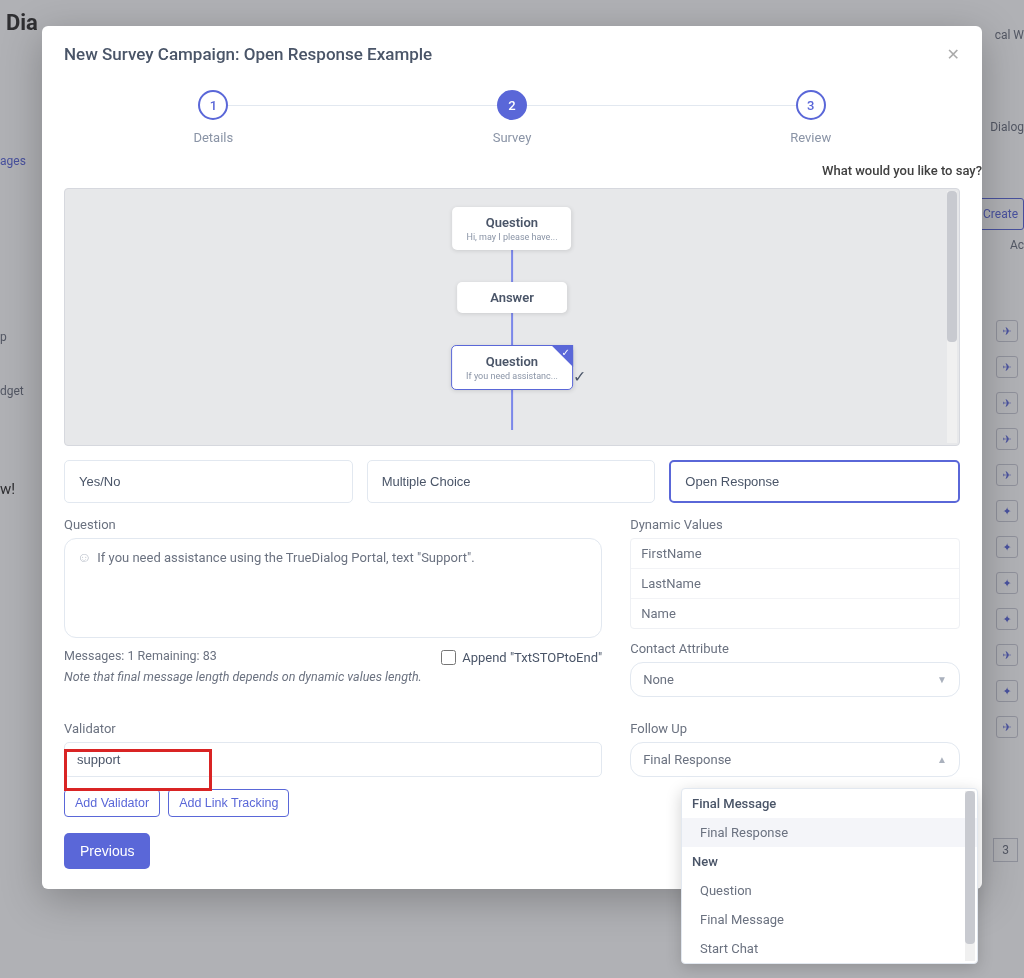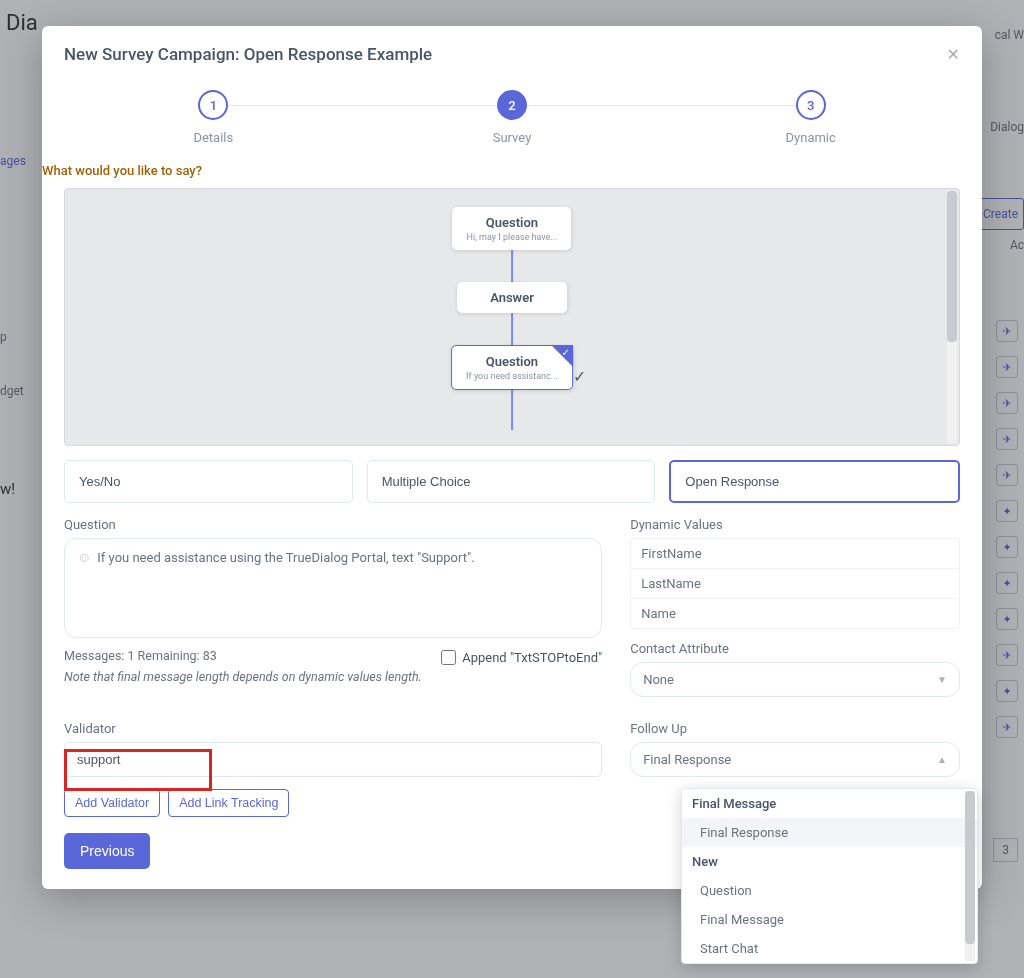--- a/index.html
+++ b/index.html
@@ -18,21 +18,21 @@
     background: rgba(40,40,50,0.35);
   }
   .bg-page {
     position: absolute;
     inset: 0;
     background: #f9fafc;
     font-size: 13px;
     color: #6b7280;
     padding: 10px;
   }
-  .bg-title { font-size: 22px; color: #333; margin-left: -4px; }
+  .bg-title { font-size: 22px; color: #333; margin-left: -4px; font-weight: bold; }
   .bg-side { position:absolute; left:0; top:150px; font-size:12px; color:#5a67d8; }
   .bg-right { position:absolute; right:0; top:80px; font-size:12px; }
   .modal {
     position: absolute;
     left: 42px; right: 42px; top: 26px;
     background: #fff;
     border-radius: 6px;
     box-shadow: 0 10px 40px rgba(0,0,0,0.25);
     padding: 0 0 20px 0;
   }
@@ -52,21 +52,21 @@
     width:30px; height:30px; border-radius:50%;
     border:2px solid #5a67d8; color:#5a67d8; background:#fff;
     display:inline-flex; align-items:center; justify-content:center;
     font-size:13px; font-weight:500;
     position:relative; z-index:2;
   }
   .step.active .step-circle { background:#5a67d8; color:#fff; }
   .step-label { margin-top:10px; font-size:13px; color:#8a94a6; }
   .step-line { position:absolute; top:15px; height:1px; background:#e2e8f0; width:100%; left:-50%; z-index:1; }
   .step:first-child .step-line { display:none; }
-  .prompt-text { text-align:left; font-size:13px; color:#a16207; margin: 18px 0 10px; font-weight:500; }
+  .prompt-text { text-align:right; font-size:13px; color:#404040; margin: 18px 0 10px; font-weight:500; }
   .canvas {
     margin: 0 22px;
     height: 258px;
     background: #e7e8ea;
     border:1px solid #d6d8de;
     border-radius:4px;
     position:relative;
     overflow:hidden;
   }
   .canvas-scroll { position:absolute; right:2px; top:2px; bottom:2px; width:10px; background:#f0f0f0; }
@@ -189,21 +189,21 @@
       <div class="step-label">Details</div>
     </div>
     <div class="step active">
       <div class="step-line"></div>
       <div class="step-circle">2</div>
       <div class="step-label">Survey</div>
     </div>
     <div class="step">
       <div class="step-line"></div>
       <div class="step-circle">3</div>
-      <div class="step-label">Dynamic</div>
+      <div class="step-label">Review</div>
     </div>
   </div>
 
   <div class="prompt-text">What would you like to say?</div>
 
   <div class="canvas">
     <div class="flow">
       <div class="flow-node">
         <h4>Question</h4>
         <p>Hi, may I please have...</p>

